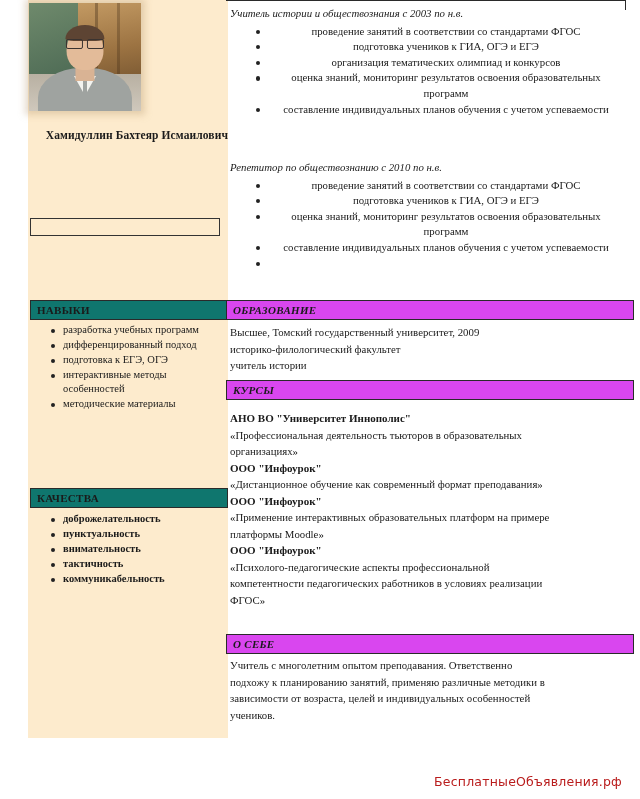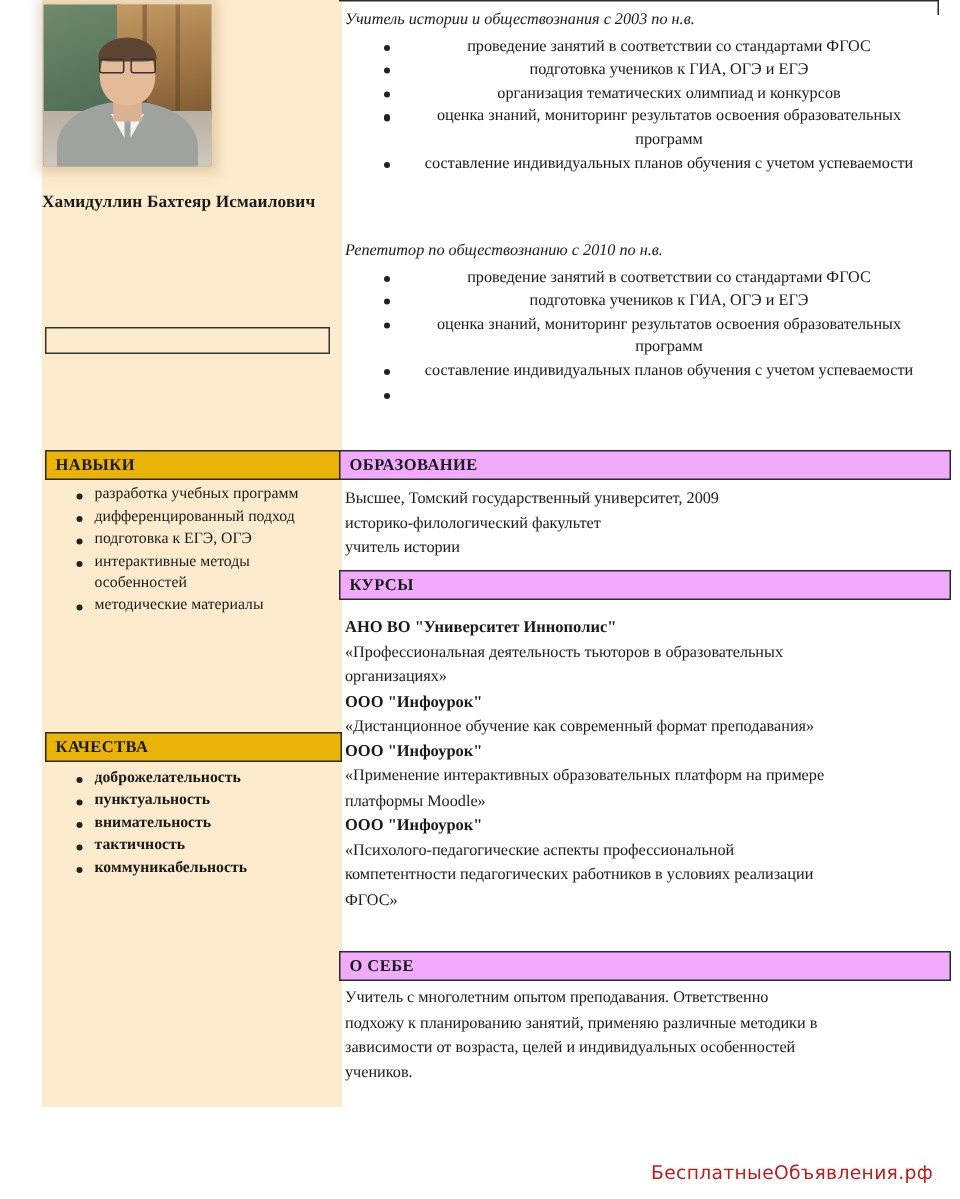--- a/index.html
+++ b/index.html
@@ -124,21 +124,21 @@
     border: 1.2px solid #3a3330;
     border-radius: 2px;
   }
   .ph-glasses:before { left: 0; }
   .ph-glasses:after  { right: 0; }
 
   .name {
     position: absolute;
     left: 28px; top: 128px;
     width: 200px;
-    text-align: left;
+    text-align: right;
     font-weight: bold;
     font-size: 11.5px;
     line-height: 15px;
     letter-spacing: 0.1px;
   }
   .role {
     position: absolute;
     left: 28px; top: 172px;
     width: 200px;
     text-align: center;
@@ -158,22 +158,22 @@
   
   .sec-head {
     position: absolute;
     border: 1.5px solid #2a2a2a;
     font-weight: bold;
     font-size: 11px;
     line-height: 16px;
     padding: 1px 0 1px 6px;
     letter-spacing: 0.3px;
   }
-  .sec-head.left  { background: #eab308; left: 30px; width: 190px; }
-  .sec-head.right { background: #f0abfc; left: 226px; width: 400px; }
+  .sec-head.left  { background: #0f766e; left: 30px; width: 190px; }
+  .sec-head.right { background: #d946ef; left: 226px; width: 400px; font-style: italic; }
 
   
   ul.bl {
     margin: 0;
     padding: 0;
     list-style: none;
   }
   ul.bl li {
     position: relative;
     padding-left: 15px;

